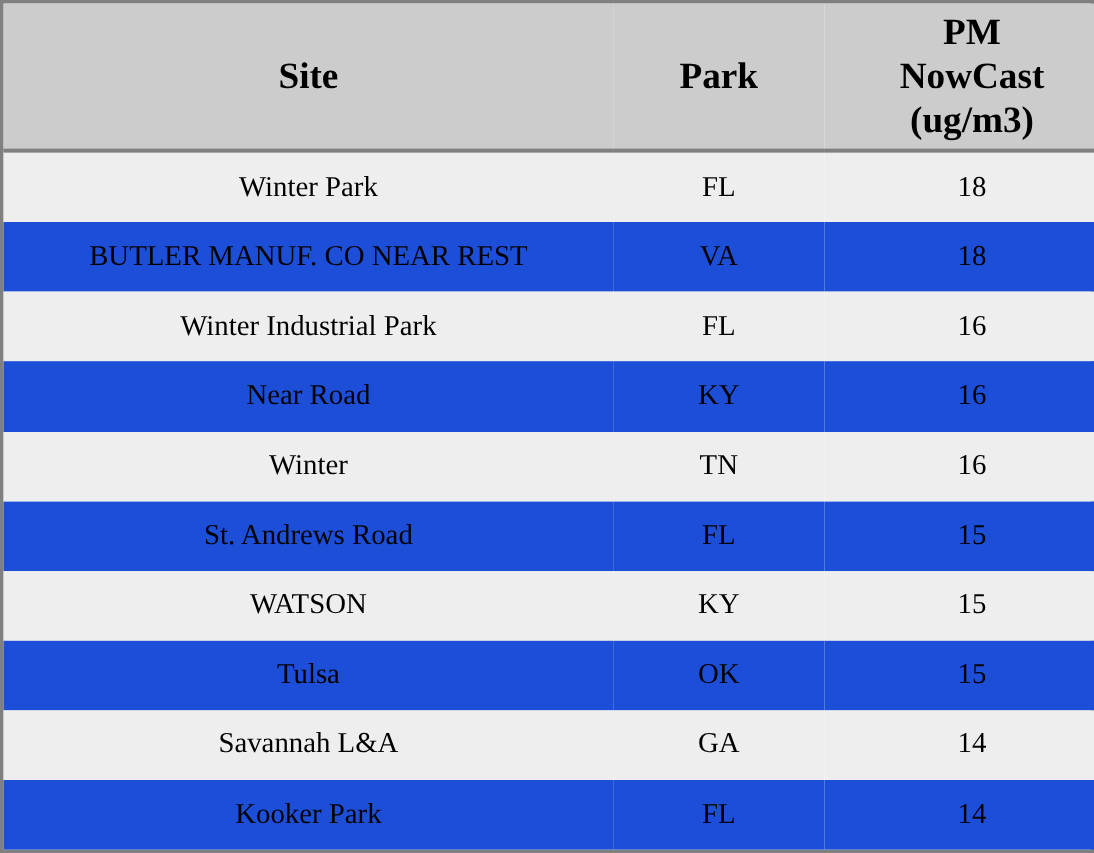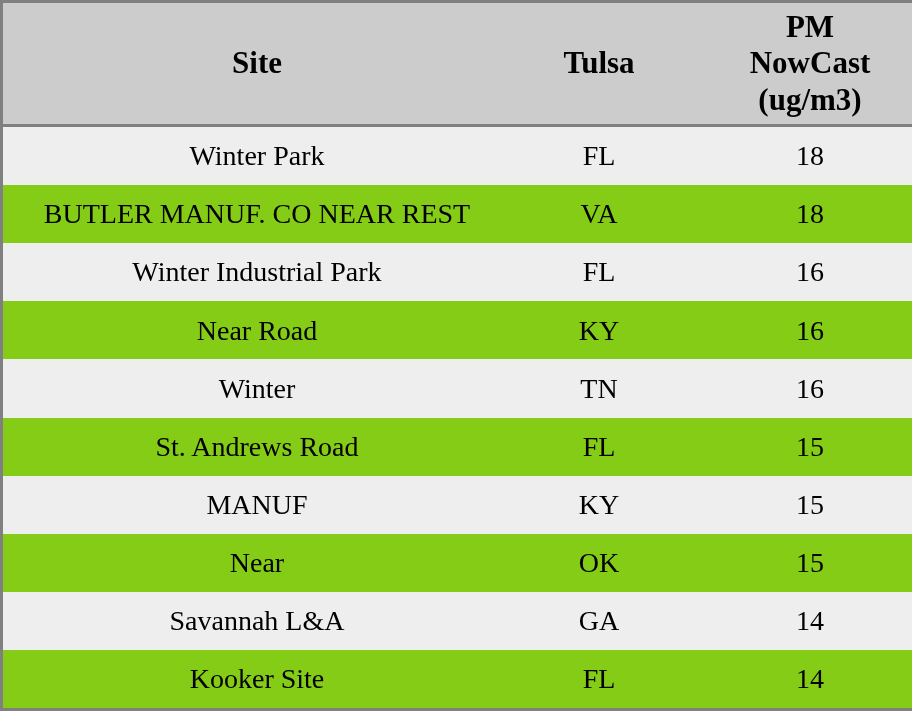--- a/index.html
+++ b/index.html
@@ -36,48 +36,48 @@
     vertical-align: middle;
     padding: 6px 4px;
     border-bottom: 3px solid #808080;
     line-height: 1.17;
   }
   th.col-site { width: 500px; margin-top: 32px; }
   th.col-state { width: 168px; }
   th.col-value { width: 238px; }
 
   tbody td {
-    font-size: 28px;
+    font-size: 24px;
     color: #000000;
     text-align: center;
     vertical-align: middle;
     padding: 8px 4px;
     font-family: "Liberation Serif", serif;
     line-height: 1.2;
     border: none;
   }
   tbody tr.odd-row td {
     background: #eeeeee;
   }
   tbody tr.even-row td {
-    background: #84cc16;
+    background: #1d4ed8;
   }
 </style>
 </head>
 <body>
 
 <div class="table-wrap">
   <table class="data-table">
     <thead>
       <tr>
         <th class="col-site">
           <span>Site</span>
         </th>
         <th class="col-state">
-          <span>Tulsa</span>
+          <span>Park</span>
         </th>
         <th class="col-value">
           <div>PM</div>
           <div>NowCast</div>
           <div>(ug/m3)</div>
         </th>
       </tr>
     </thead>
     <tbody>
       <tr class="odd-row">
@@ -104,34 +104,34 @@
         <td>Winter</td>
         <td>TN</td>
         <td>16</td>
       </tr>
       <tr class="even-row">
         <td>St. Andrews Road</td>
         <td>FL</td>
         <td>15</td>
       </tr>
       <tr class="odd-row">
-        <td>MANUF</td>
+        <td>WATSON</td>
         <td>KY</td>
         <td>15</td>
       </tr>
       <tr class="even-row">
-        <td>Near</td>
+        <td>Tulsa</td>
         <td>OK</td>
         <td>15</td>
       </tr>
       <tr class="odd-row">
         <td>Savannah L&amp;A</td>
         <td>GA</td>
         <td>14</td>
       </tr>
       <tr class="even-row">
-        <td>Kooker Site</td>
+        <td>Kooker Park</td>
         <td>FL</td>
         <td>14</td>
       </tr>
     </tbody>
   </table>
 </div>
 
 </body></html>

